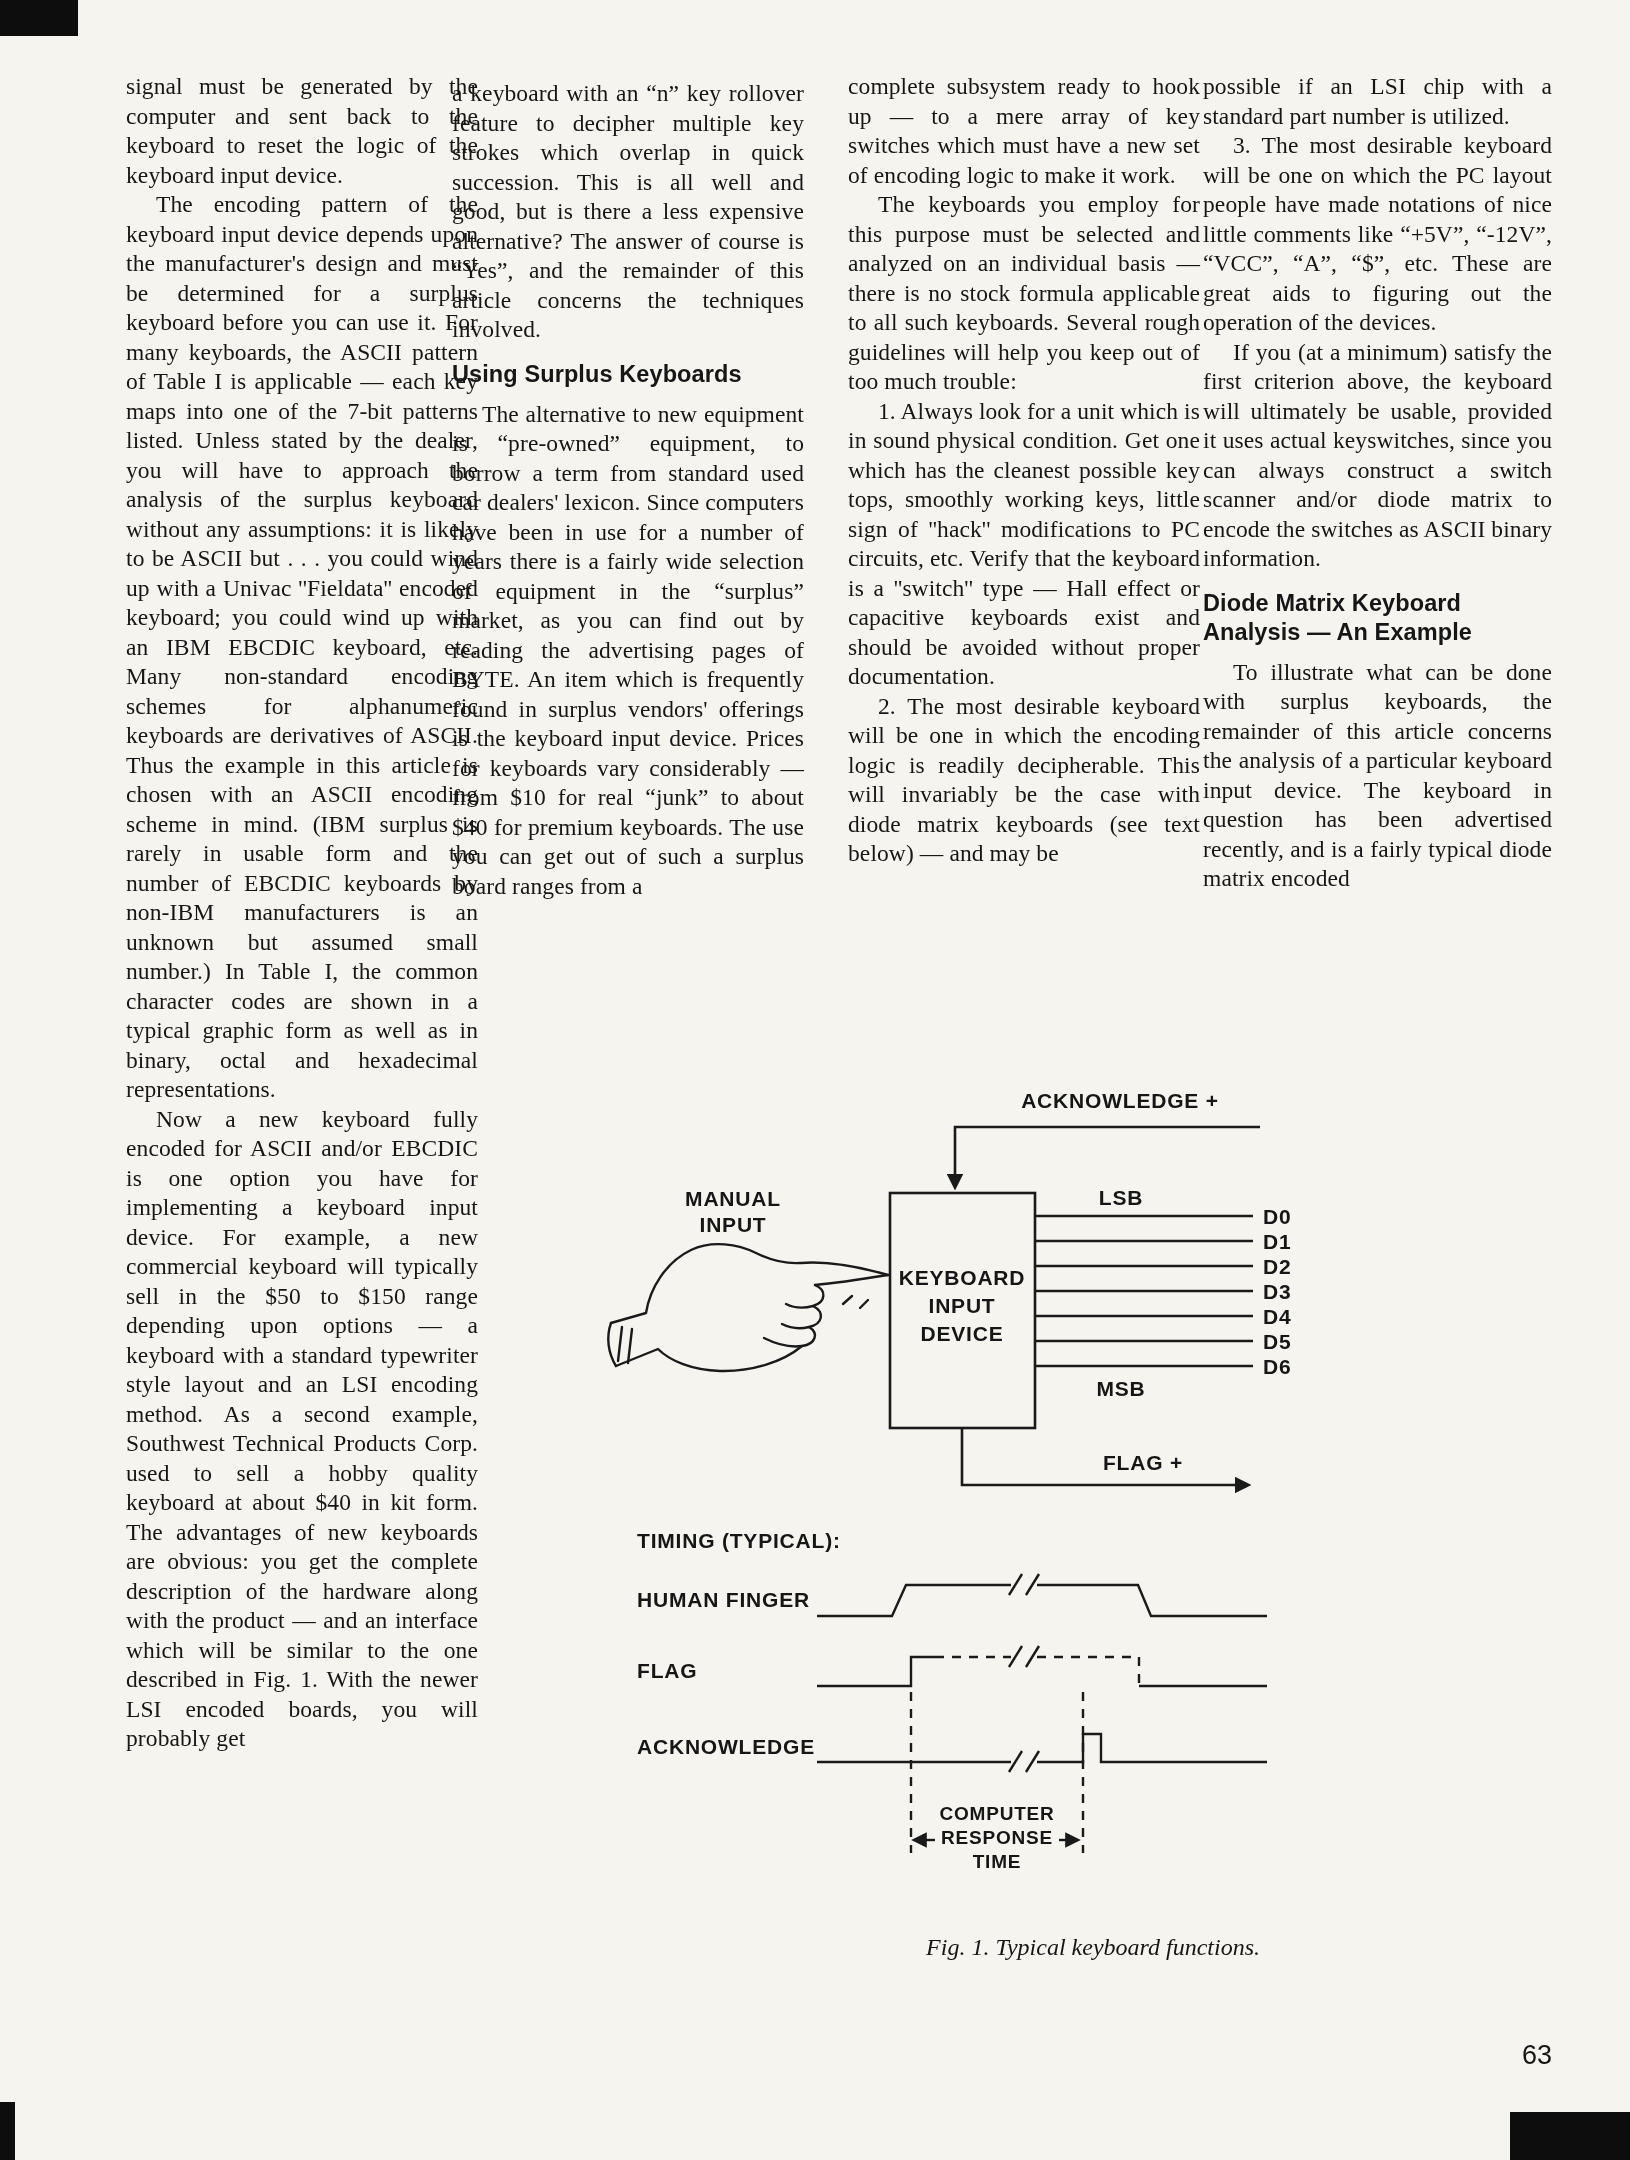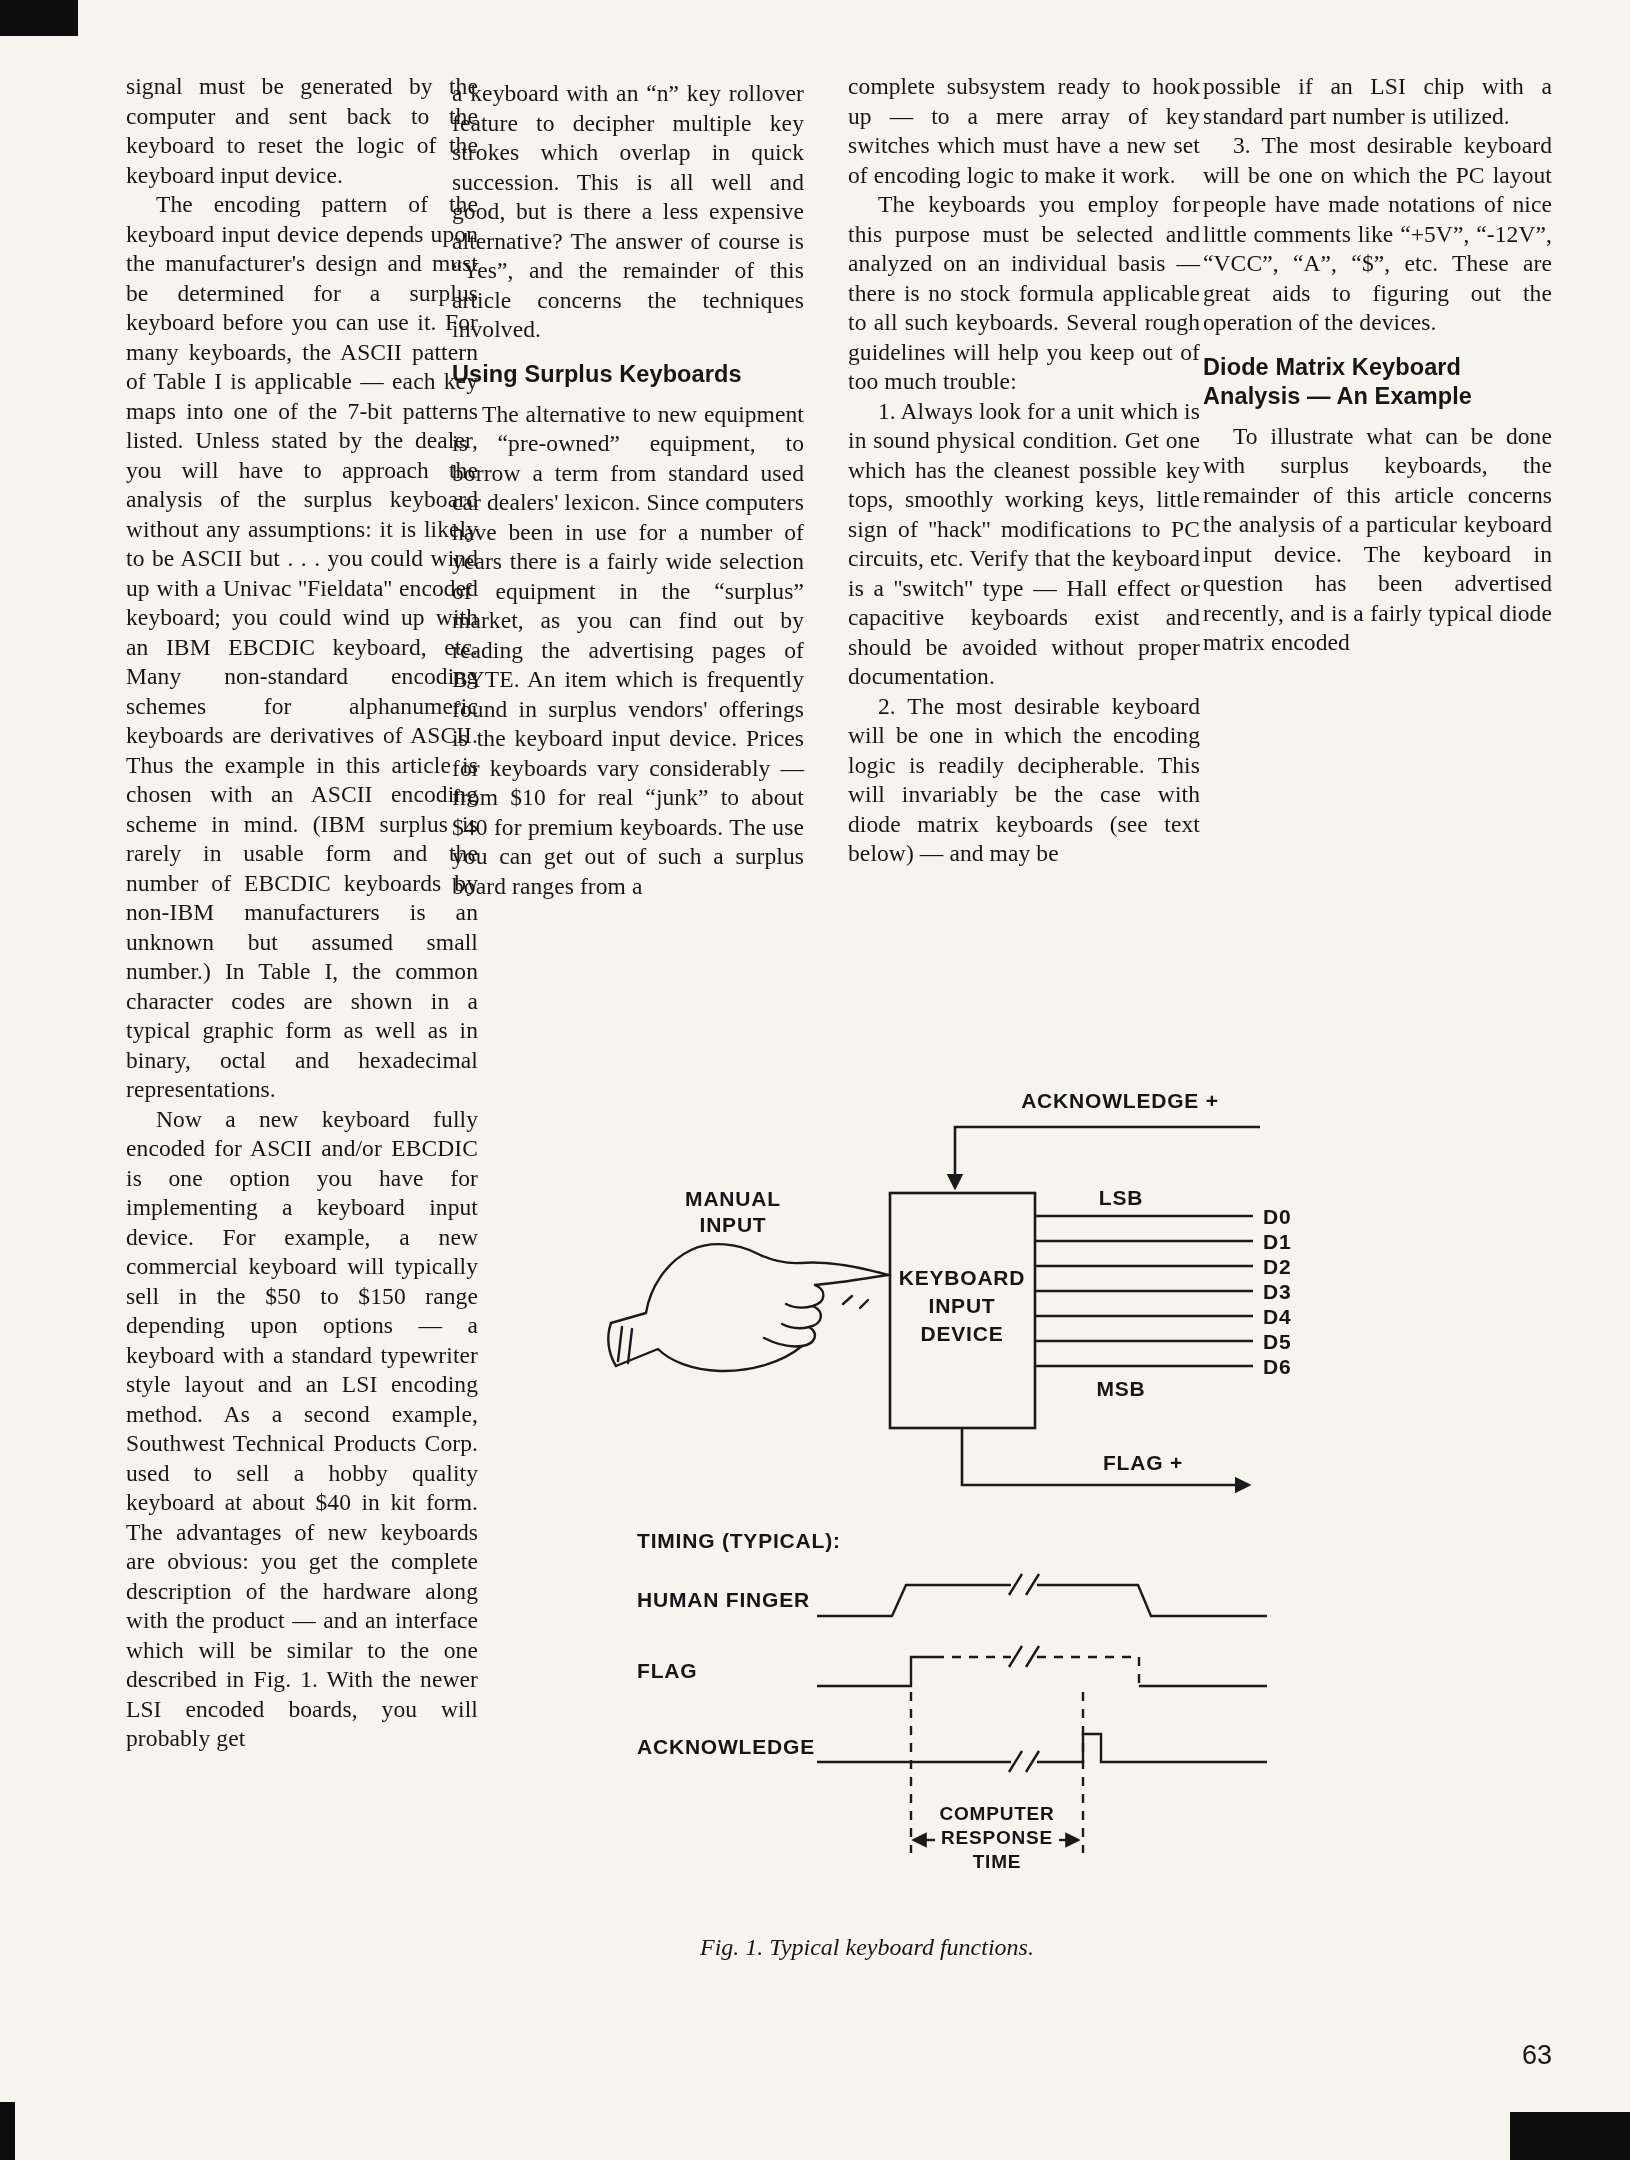--- a/index.html
+++ b/index.html
@@ -30,21 +30,21 @@
     font-family:"Liberation Sans", sans-serif; font-weight:700;
     font-size:21px; letter-spacing:0.8px; fill:#161616;
   }
   .figsm { font-size:19px; }
   .st { stroke:#1a1a1a; stroke-width:2.6; fill:none; }
   .thin { stroke-width:2.4; }
   .dash { stroke-dasharray:9 8; }
 
   .caption {
     position:absolute; left:700px; top:1934px; width:560px;
-    text-align:left; font-style:italic; font-size:24px;
+    text-align:right; font-style:italic; font-size:24px;
   }
   .pagenum {
     position:absolute; left:1420px; top:2040px; width:132px; text-align:right;
     font-family:"Liberation Sans", sans-serif; font-weight:normal; font-size:27px;
   }
 </style>
 </head>
 <body>
 
 <div class="reg" style="left:0;top:0;width:78px;height:36px;"></div>
@@ -66,20 +66,21 @@
 <div class="col" id="col3">
   <p>complete subsystem ready to hook up — to a mere array of key switches which must have a new set of encoding logic to make it work.</p>
   <p class="ind">The keyboards you employ for this purpose must be selected and analyzed on an individual basis — there is no stock formula applicable to all such keyboards. Several rough guidelines will help you keep out of too much trouble:</p>
   <p class="ind">1. Always look for a unit which is in sound physical condition. Get one which has the cleanest possible key tops, smoothly working keys, little sign of ''hack'' modifications to PC circuits, etc. Verify that the keyboard is a ''switch'' type — Hall effect or capacitive keyboards exist and should be avoided without proper documentation.</p>
   <p class="ind">2. The most desirable keyboard will be one in which the encoding logic is readily decipherable. This will invariably be the case with diode matrix keyboards (see text below) — and may be</p>
 </div>
 
 <div class="col" id="col4">
   <p>possible if an LSI chip with a standard part number is utilized.</p>
   <p class="ind">3. The most desirable keyboard will be one on which the PC layout people have made notations of nice little comments like “+5V”, “-12V”, “VCC”, “A”, “$”, etc. These are great aids to figuring out the operation of the devices.</p>
+  <p class="ind">If you (at a minimum) satisfy the first criterion above, the keyboard will ultimately be usable, provided it uses actual keyswitches, since you can always construct a switch scanner and/or diode matrix to encode the switches as ASCII binary information.</p>
   <h3 class="subhead">Diode Matrix Keyboard Analysis — An Example</h3>
   <p class="ind">To illustrate what can be done with surplus keyboards, the remainder of this article concerns the analysis of a particular keyboard input device. The keyboard in question has been advertised recently, and is a fairly typical diode matrix encoded</p>
 </div>
 
 <svg width="1020" height="830" viewBox="0 0 1020 830" style="position:absolute;left:555px;top:1078px;" xmlns="http://www.w3.org/2000/svg">
   <defs>
     <marker id="arr" viewBox="0 0 10 10" refX="5" refY="5" markerWidth="6.5" markerHeight="6.5" orient="auto-start-reverse" markerUnits="strokeWidth">
       <path d="M0,0 L10,5 L0,10 z" fill="#1a1a1a"></path>
     </marker>
   </defs>

